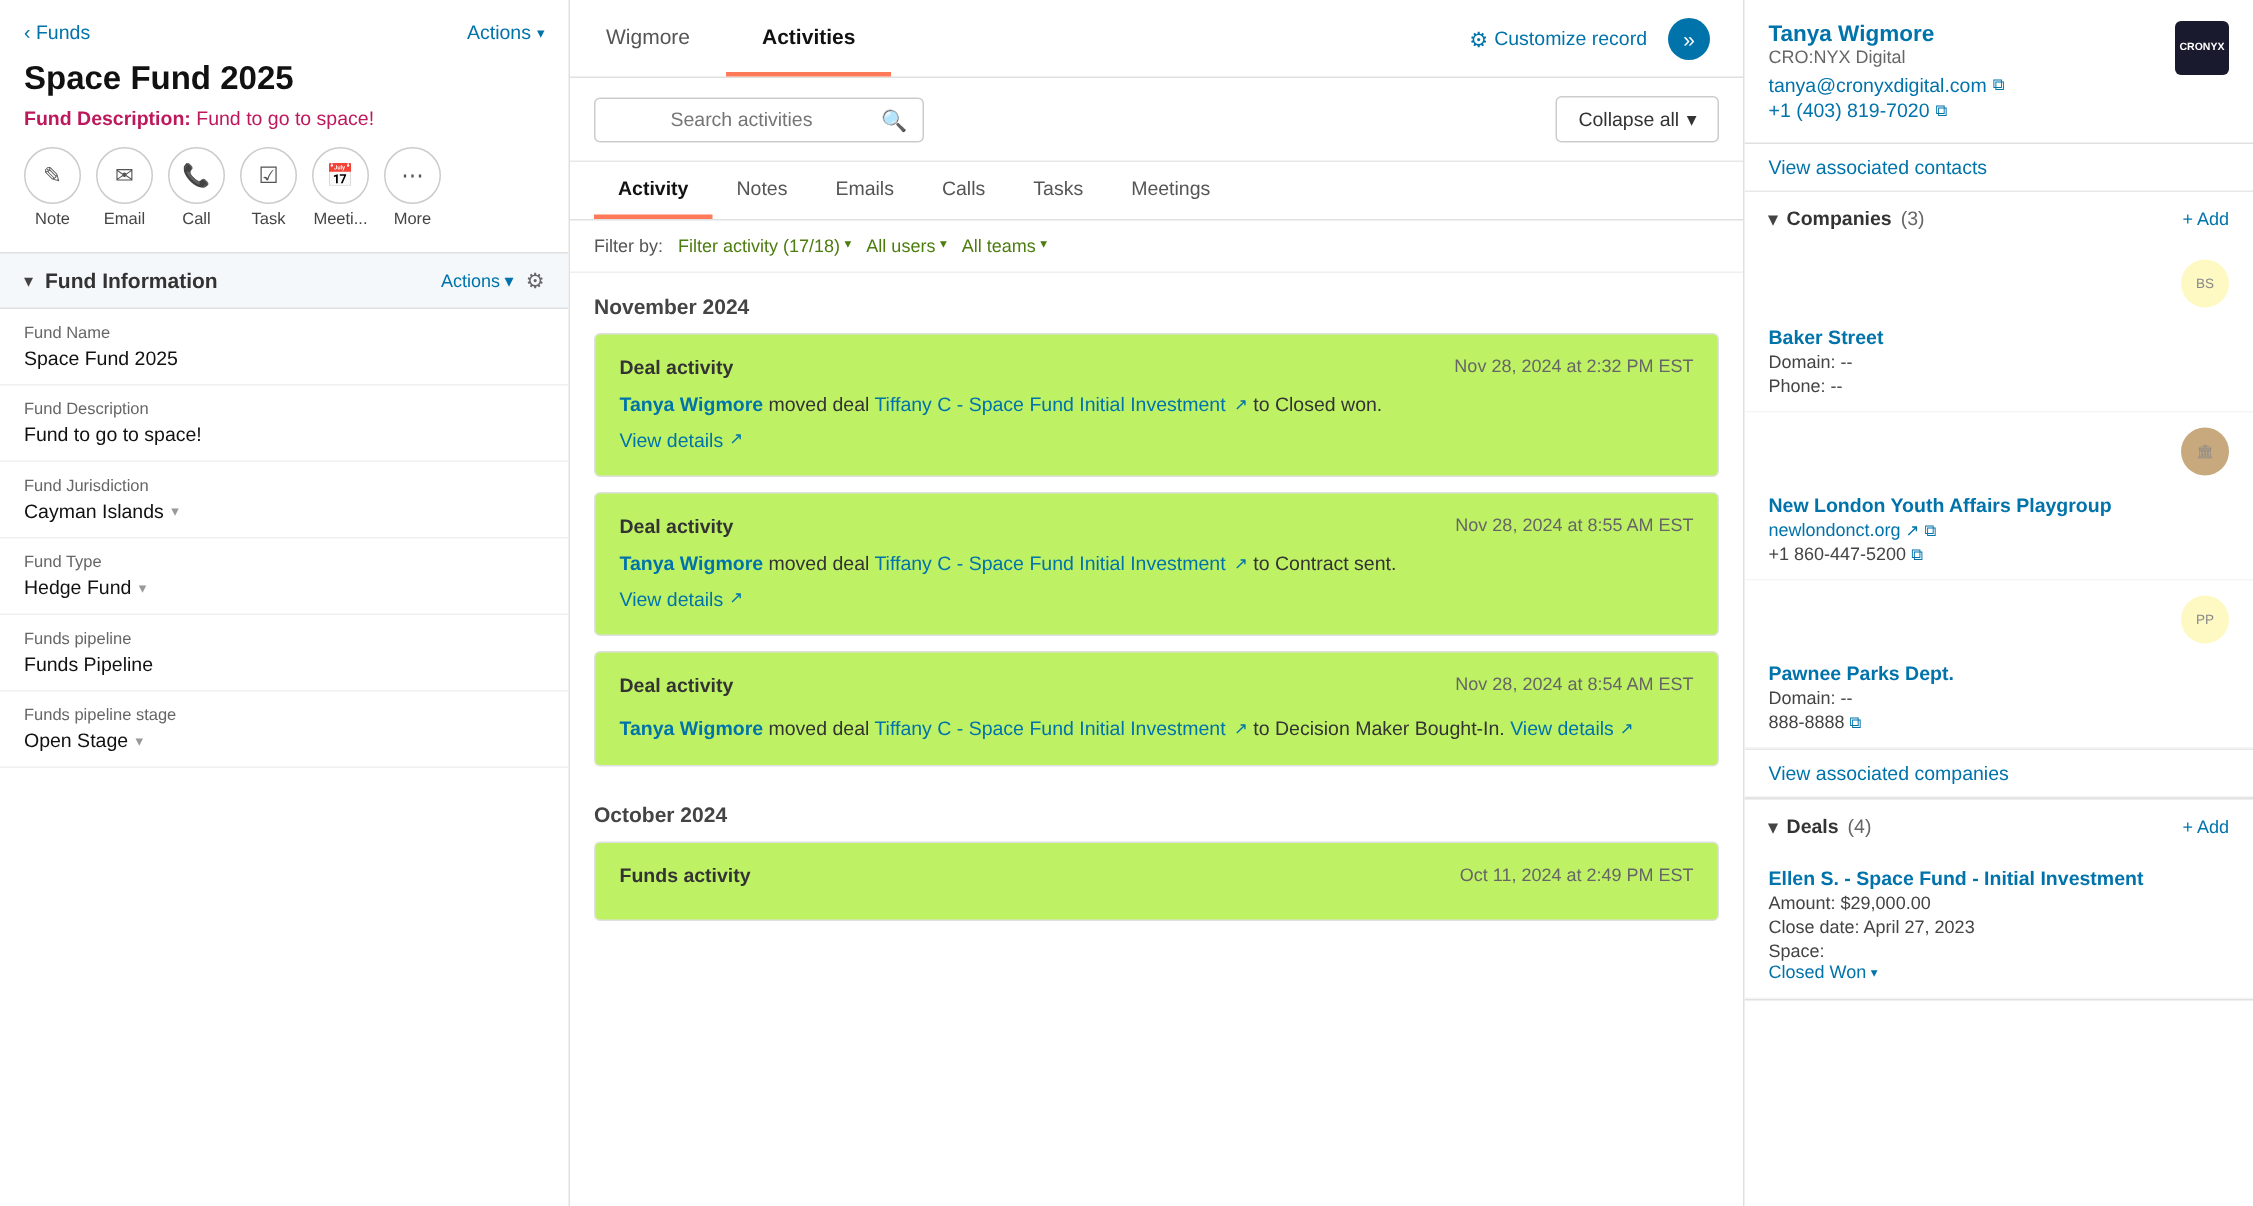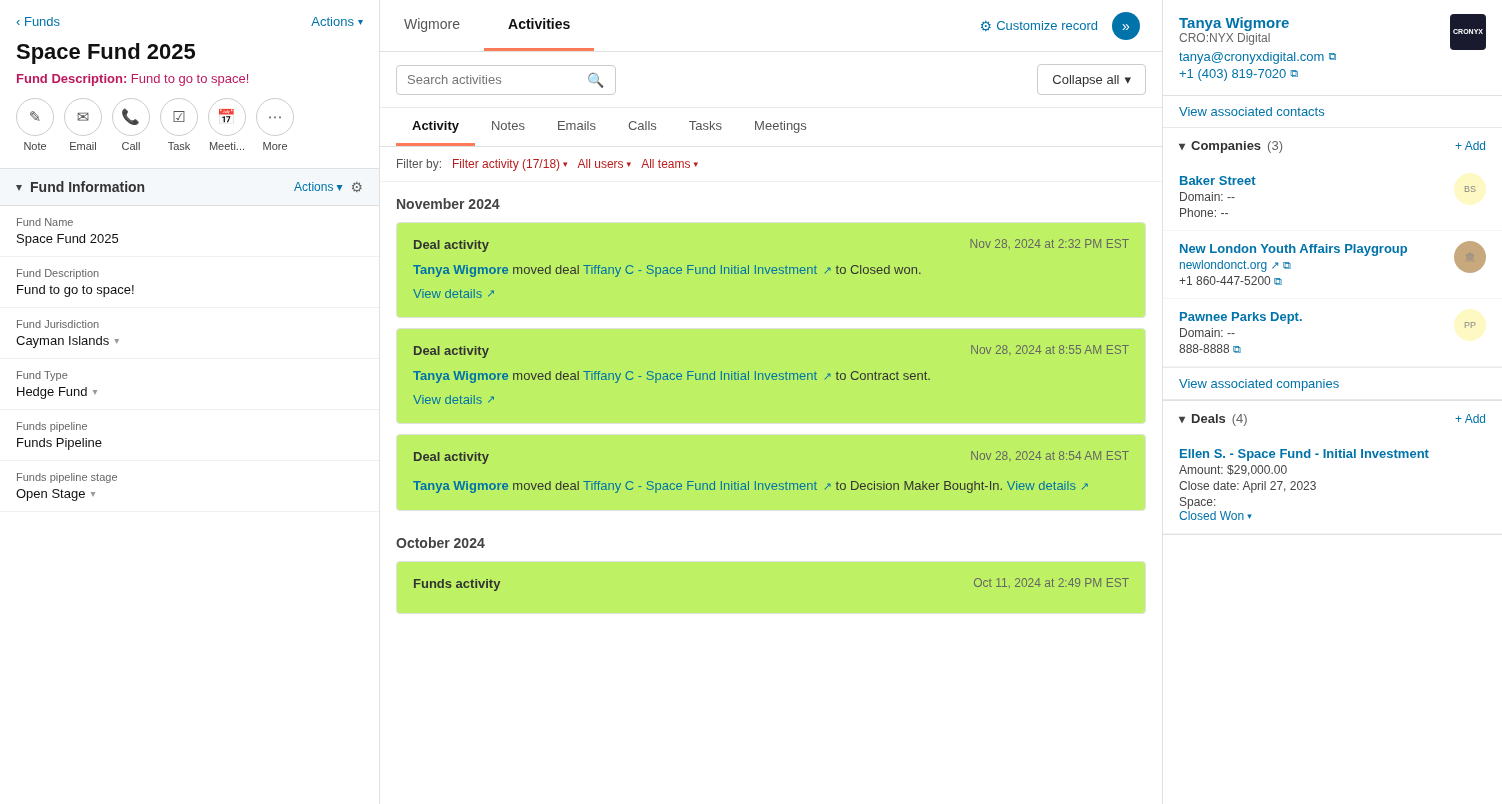--- a/index.html
+++ b/index.html
@@ -33,28 +33,28 @@
     .field-value-dropdown .dd-arrow { color: #999; font-size: 10px; cursor: pointer; }
 
     
     .main-panel { flex: 1; display: flex; flex-direction: column; overflow: hidden; background: #fff; }
     .tabs-header { display: flex; border-bottom: 1px solid #e0e0e0; padding: 0; background: #fff; }
     .tab { padding: 16px 24px; cursor: pointer; font-size: 14px; color: #555; border-bottom: 3px solid transparent; }
     .tab.active { color: #111; border-bottom: 3px solid #ff7a59; font-weight: 600; }
     .main-content { flex: 1; overflow-y: auto; padding: 0; }
     .activities-toolbar { display: flex; justify-content: space-between; align-items: center; padding: 12px 16px; border-bottom: 1px solid #e8e8e8; }
     .search-box { display: flex; align-items: center; border: 1px solid #ccc; border-radius: 4px; padding: 6px 10px; background: #fff; width: 220px; gap: 6px; }
-    .search-box input { border: none; outline: none; font-size: 13px; width: 100%; color: #4c1d95; }
+    .search-box input { border: none; outline: none; font-size: 13px; width: 100%; color: #4c1d95; text-align: center; }
     .search-icon { color: #666; font-size: 14px; }
     .collapse-all-btn { border: 1px solid #ccc; background: #fff; border-radius: 4px; padding: 7px 14px; font-size: 13px; cursor: pointer; display: flex; align-items: center; gap: 5px; color: #333; }
     .activity-tabs { display: flex; gap: 0; padding: 0 16px; border-bottom: 1px solid #e0e0e0; }
     .activity-tab { padding: 10px 16px; font-size: 13px; color: #555; cursor: pointer; border-bottom: 3px solid transparent; }
     .activity-tab.active { color: #111; border-bottom: 3px solid #ff7a59; font-weight: 600; }
     .filter-bar { display: flex; align-items: center; gap: 10px; padding: 10px 16px; font-size: 12px; color: #555; border-bottom: 1px solid #f0f0f0; }
-    .filter-pill { color: #b91c1c; cursor: pointer; display: flex; align-items: center; gap: 3px; font-size: 12px; }
+    .filter-pill { color: #4d7c0f; cursor: pointer; display: flex; gap: 3px; font-size: 12px; }
     .filter-pill .arrow { font-size: 9px; }
     .month-section { padding: 14px 16px 0; }
     .month-label { font-size: 14px; font-weight: 600; color: #444; margin-bottom: 10px; }
     .activity-card { border: 1px solid #e0e0e0; border-radius: 4px; margin: 0 16px 10px; padding: 14px 16px; background: #bef264; }
     .activity-card-header { display: flex; justify-content: space-between; margin-bottom: 8px; }
     .activity-type { font-weight: 600; font-size: 13px; }
     .activity-time { font-size: 12px; color: #666; }
     .activity-body { font-size: 13px; line-height: 1.5; }
     .link-teal { color: #0073aa; cursor: pointer; font-weight: 600; }
     .link-teal-light { color: #0073aa; cursor: pointer; }
@@ -70,21 +70,21 @@
     .contact-email { font-size: 13px; color: #0073aa; display: flex; align-items: center; gap: 4px; margin-bottom: 2px; }
     .contact-phone { font-size: 13px; color: #0073aa; display: flex; align-items: center; gap: 4px; }
     .copy-icon { font-size: 11px; color: #0073aa; cursor: pointer; }
     .company-logo { width: 36px; height: 36px; border-radius: 4px; background: #1a1a2e; display: flex; align-items: center; justify-content: center; color: #fff; font-size: 8px; font-weight: 700; text-align: center; line-height: 1.2; flex-shrink: 0; }
     .view-assoc { color: #0073aa; font-size: 13px; cursor: pointer; padding: 8px 16px; display: block; border-bottom: 1px solid #e8e8e8; }
     .section-collapsible { border-bottom: 1px solid #e0e0e0; }
     .section-collapsible-header { display: flex; align-items: center; justify-content: space-between; padding: 10px 16px; cursor: pointer; }
     .section-collapsible-title { font-weight: 600; font-size: 13px; display: flex; align-items: center; gap: 6px; }
     .add-link { color: #0073aa; font-size: 12px; cursor: pointer; }
     .company-entry { padding: 10px 16px; border-bottom: 1px solid #f5f5f5; display: flex; align-items: flex-start; justify-content: space-between; }
-    .company-entry-info { flex: 1; }
+    .company-entry-info { flex: 1; margin-top: 44px; }
     .company-entry-name { color: #0073aa; font-weight: 600; font-size: 13px; cursor: pointer; }
     .company-entry-detail { font-size: 12px; color: #444; margin-top: 2px; }
     .company-entry-logo { width: 32px; height: 32px; border-radius: 50%; background: #fef9c3; display: flex; align-items: center; justify-content: center; font-size: 10px; color: #888; flex-shrink: 0; margin-left: 8px; }
     .deal-entry { padding: 10px 16px; border-bottom: 1px solid #f5f5f5; }
     .deal-name { color: #0073aa; font-weight: 700; font-size: 13px; cursor: pointer; }
     .deal-detail { font-size: 12px; color: #444; margin-top: 2px; }
     .deal-stage { color: #0073aa; display: flex; align-items: center; gap: 3px; }
     .chevron-icon { font-size: 9px; }
     .customize-record { display: flex; align-items: center; gap: 5px; color: #0073aa; font-size: 13px; cursor: pointer; padding: 12px 16px; border-bottom: 1px solid #e8e8e8; justify-content: flex-end; }
     .toggle-btn { width: 28px; height: 28px; background: #0073aa; border-radius: 50%; display: flex; align-items: center; justify-content: center; color: #fff; font-size: 14px; cursor: pointer; margin-left: auto; margin-right: 10px; flex-shrink: 0; }

